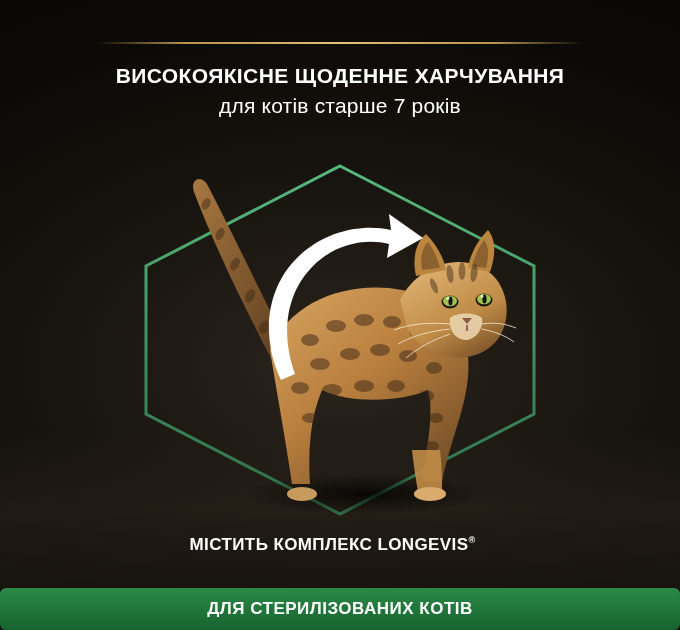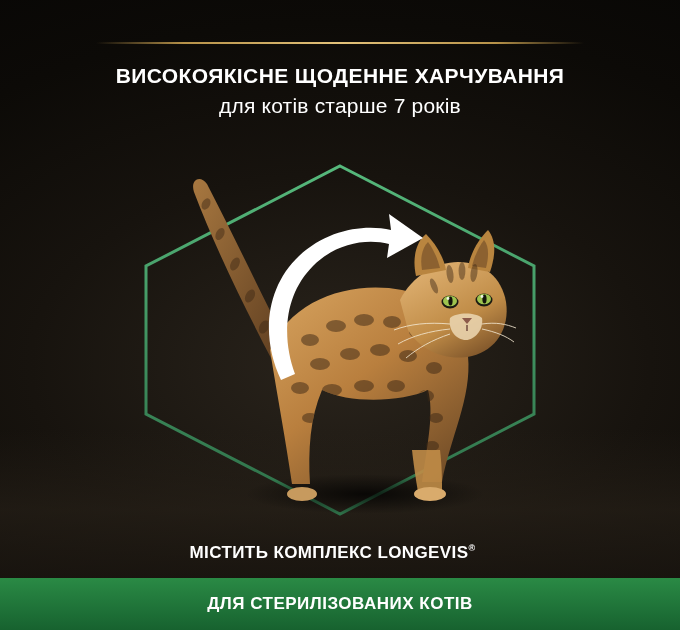--- a/index.html
+++ b/index.html
@@ -106,45 +106,45 @@
     height: 190px;
   }
 
   
   .bottom-text {
     position: absolute;
     top: 535px;
     left: 0;
     right: 15px;
     text-align: center;
-    margin-top: 8px;
   }
   .bottom-text .complex {
     color: #ffffff;
     font-size: 17px;
     font-weight: bold;
     letter-spacing: 0.4px;
   }
   .bottom-text .complex sup {
     font-size: 9px;
     vertical-align: super;
   }
 
   
   .footer-bar {
     position: absolute;
     left: 0;
     right: 0;
     bottom: 0;
-    height: 52px;
+    height: 42px;
     background: #1f7a3a;
     background: linear-gradient(180deg, #2a8a45 0%, #17622f 100%);
     display: flex;
     align-items: center;
     justify-content: center;
+    border-radius: 6px;
   }
   .footer-bar .footer-label {
     color: #ffffff;
     font-size: 17px;
     font-weight: bold;
     letter-spacing: 0.5px;
   }
 </style>
 </head>
 <body>

